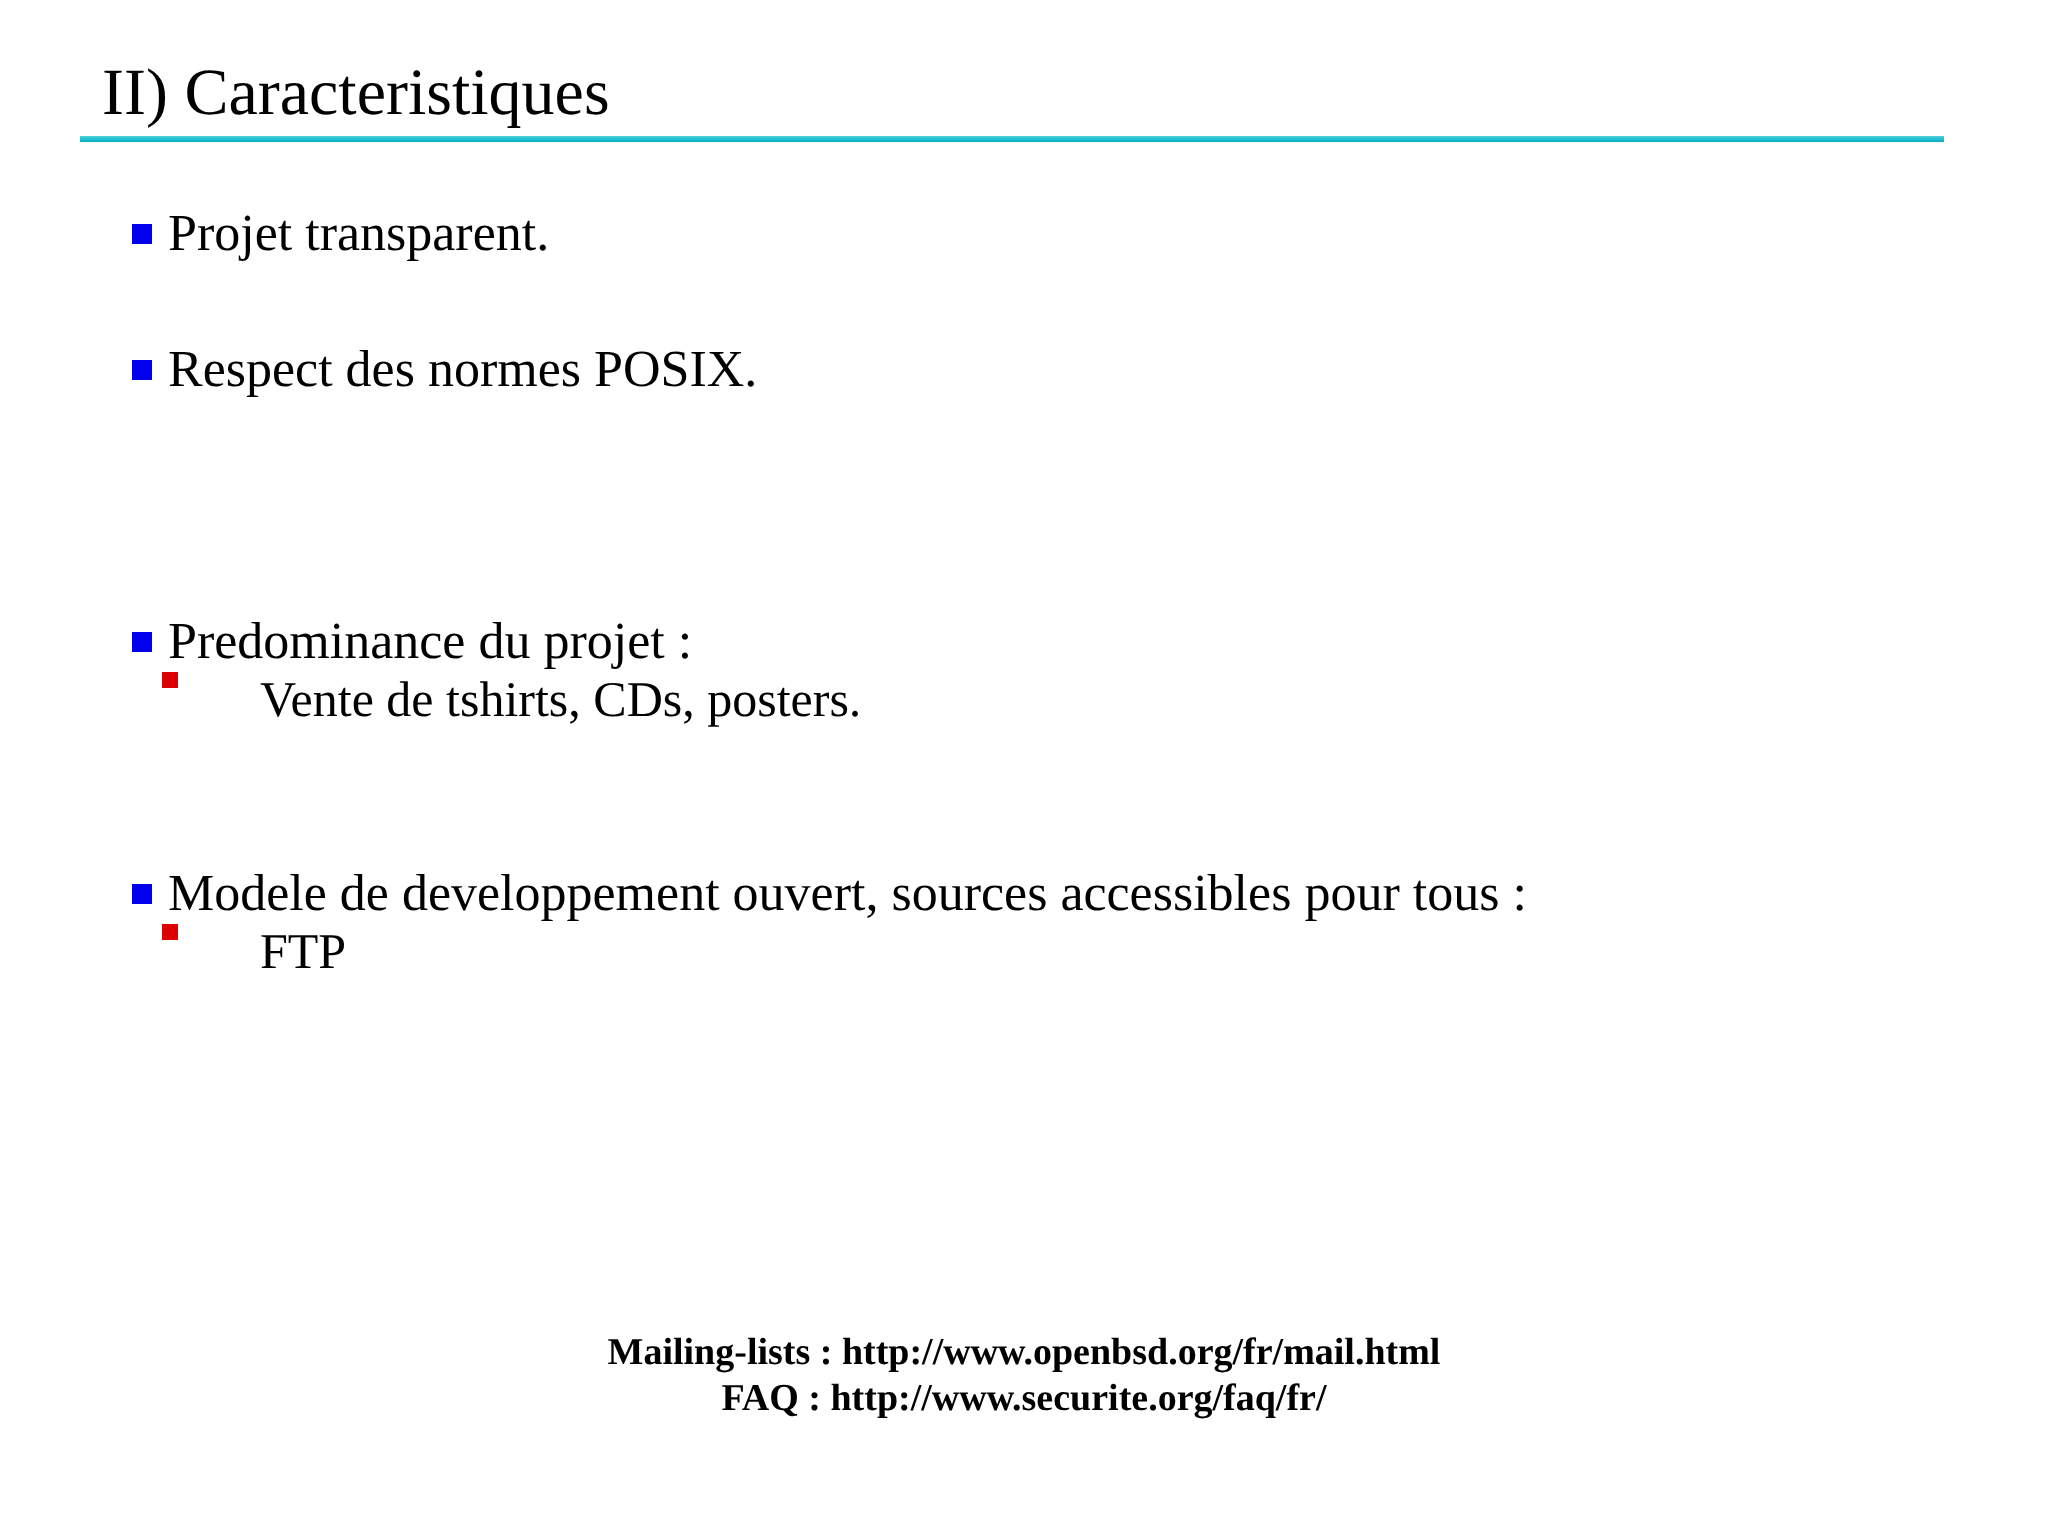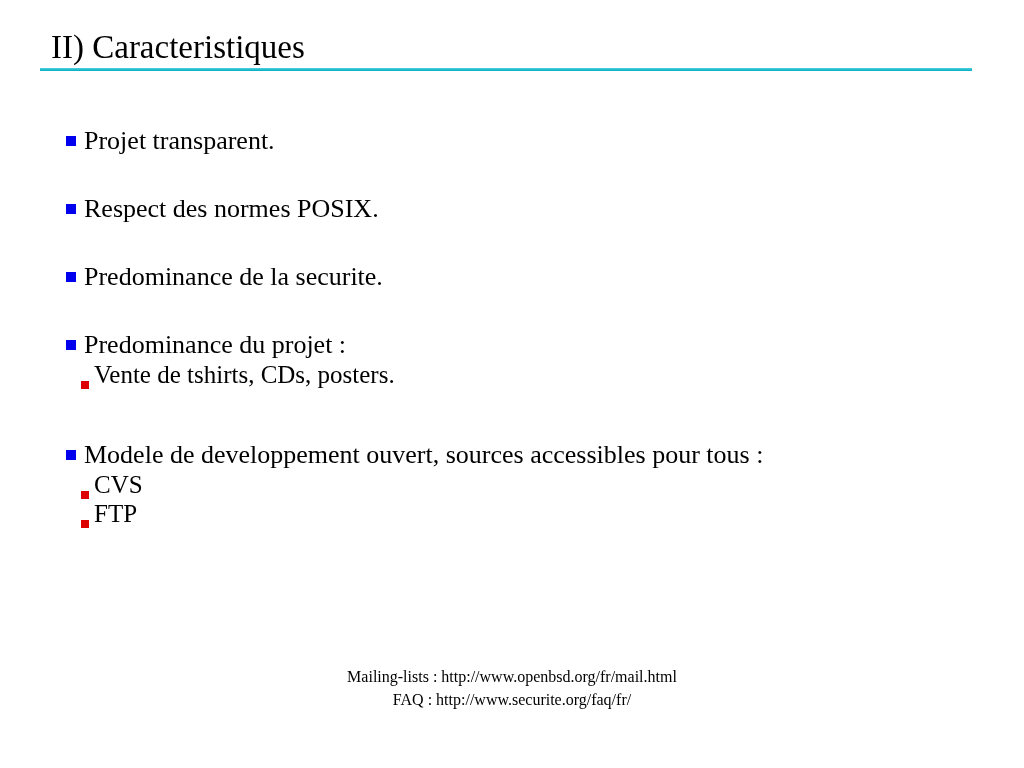--- a/index.html
+++ b/index.html
@@ -22,49 +22,49 @@
     position: absolute; left: 40px; top: 68px;
     width: 932px; height: 3px;
     background: linear-gradient(to bottom, #4fd0dc, var(--rule-teal, #00aec4));
   }
 
   .group { position: absolute; left: 66px; }
   .g1 { top: 102px; }
   .g2 { top: 170px; font-family: Liberation Serif, serif; }
   .g3 { top: 238px; }
   .g4 { top: 306px; }
-  .g5 { top: 416px; }
+  .g5 { top: 432px; }
 
   .item-row {
     display: flex; align-items: center;
     font-size: 26px; line-height: 30px;
     white-space: nowrap;
-    margin-top: 24px;
   }
   .bullet {
     width: 10px; height: 10px; flex: none;
     background: var(--bullet-blue, #0000ee);
     margin-right: 8px;
   }
   .sub-row {
-    display: flex; align-items: flex-end;
+    display: flex; align-items: flex-start;
     font-size: 25px; line-height: 29px;
     margin-left: 15px;
     white-space: nowrap;
+    gap: 36px;
   }
   .sub-bullet {
     width: 8px; height: 8px; flex: none;
     background: var(--bullet-red, #dd0000);
     margin-right: 5px;
   }
 
   .footer {
     position: absolute; left: 0; top: 665px; width: 1024px;
     text-align: center;
-    font-size: 16px; font-weight: normal; line-height: 23px;
+    font-size: 19px; font-weight: bold; line-height: 23px;
   }
 </style>
 </head>
 <body>
 
 <div class="slide">
 
   <div class="title">II) Caracteristiques</div>
   <div class="rule"></div>
 
@@ -75,49 +75,39 @@
     </div>
   </div>
 
   <div class="group g2">
     <div class="item-row">
       <span class="bullet"></span>
       <span>Respect des normes POSIX.</span>
     </div>
   </div>
 
-  <div class="group g3">
-    <div class="item-row">
-      <span class="bullet"></span>
-      <span>Predominance de la securite.</span>
-    </div>
-  </div>
 
   <div class="group g4">
     <div class="item-row">
       <span class="bullet"></span>
       <span>Predominance du projet :</span>
     </div>
     <div class="sub-row">
       <span class="sub-bullet"></span>
       <span>Vente de tshirts, CDs, posters.</span>
     </div>
   </div>
 
   <div class="group g5">
     <div class="item-row">
       <span class="bullet"></span>
       <span>Modele de developpement ouvert, sources accessibles pour tous :</span>
     </div>
     <div class="sub-row">
       <span class="sub-bullet"></span>
-      <span>CVS</span>
-    </div>
-    <div class="sub-row">
-      <span class="sub-bullet"></span>
       <span>FTP</span>
     </div>
   </div>
 
   <div class="footer">
     <div>Mailing-lists : http://www.openbsd.org/fr/mail.html</div>
     <div>FAQ : http://www.securite.org/faq/fr/</div>
   </div>
 
 </div>

